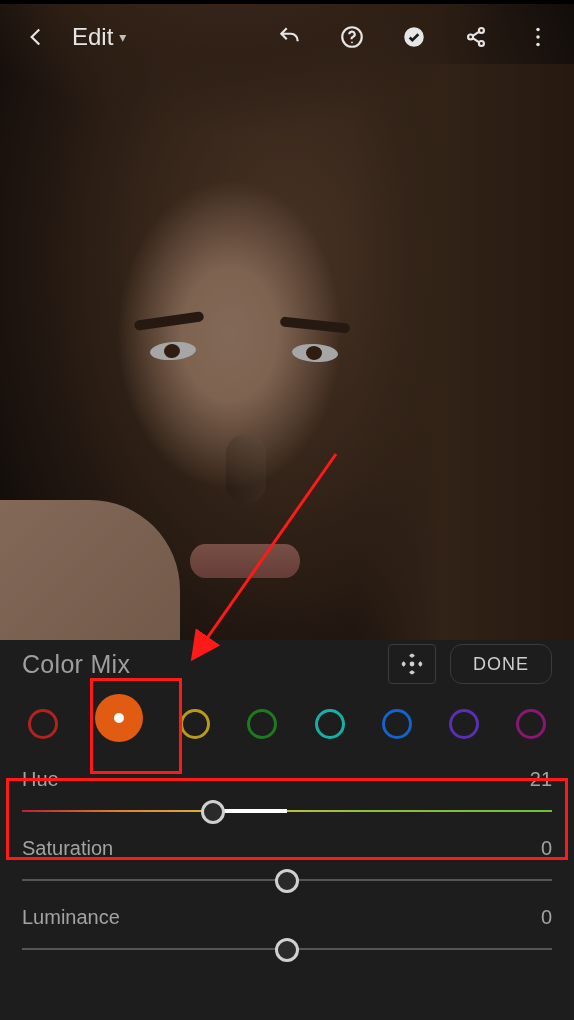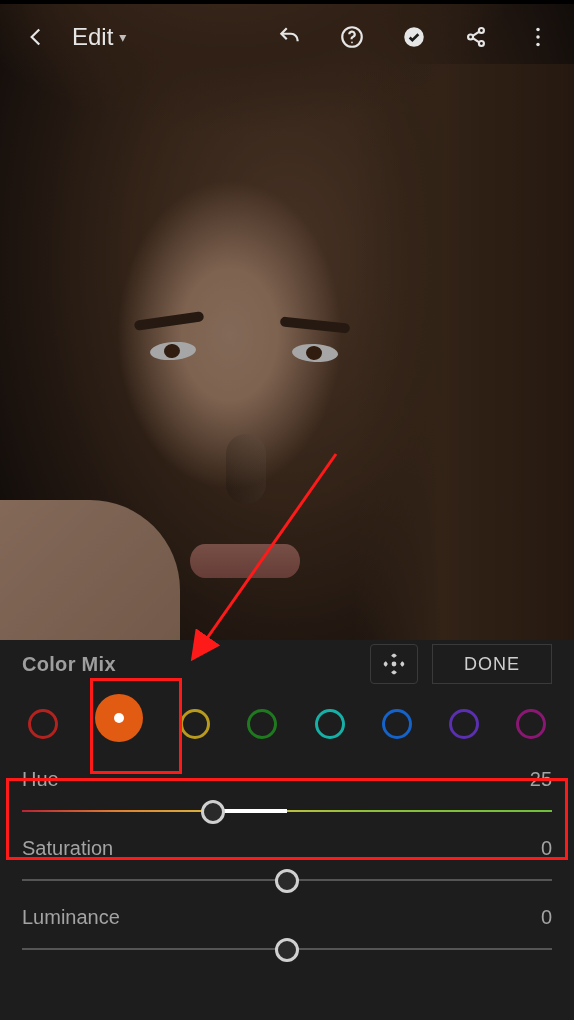--- a/index.html
+++ b/index.html
@@ -40,23 +40,23 @@
 
   
   .arrow{position:absolute;left:186px;top:440px;pointer-events:none;}
   .hl{position:absolute;border:3px solid #ff1a1a;pointer-events:none;}
   .hl.swatch{left:90px;top:674px;width:92px;height:96px;}
   .hl.slider{left:6px;top:774px;width:562px;height:82px;}
 
   
   .panel{position:absolute;left:0;top:636px;width:574px;height:384px;background:#1d1d1d;}
   .panel-head{display:flex;align-items:center;height:48px;padding:0 22px;gap:14px;}
-  .panel-title{color:#9e9e9e;font-size:20px;font-weight:700;letter-spacing:.3px;margin-right:auto;}
+  .panel-title{color:#9e9e9e;font-size:25px;font-weight:400;letter-spacing:.3px;margin-right:auto;}
   .move-btn{width:48px;height:40px;border:1px solid #3a3a3a;border-radius:4px;display:flex;align-items:center;justify-content:center;}
-  .done-btn{width:120px;height:40px;border:1px solid #3a3a3a;border-radius:0;color:#cfcfcf;display:flex;align-items:center;justify-content:center;font-size:18px;letter-spacing:1px;}
+  .done-btn{width:102px;height:40px;border:1px solid #3a3a3a;border-radius:12px;color:#cfcfcf;display:flex;align-items:center;justify-content:center;font-size:18px;letter-spacing:1px;}
 
   .swatches{display:flex;align-items:center;justify-content:space-between;padding:0 28px;height:72px;}
   .sw{width:30px;height:30px;border-radius:50%;border:3px solid;}
   .sw.sel{width:48px;height:48px;border:none;display:flex;align-items:center;justify-content:center;position:relative;top:-6px;}
   .sw.sel .dot{width:10px;height:10px;border-radius:50%;background:#fff;}
 
   .ctrl{padding:8px 22px 0 22px;}
   .ctrl-row{display:flex;justify-content:space-between;color:#a3a3a3;font-size:20px;font-weight:300;}
   .slider{position:relative;height:34px;margin-top:4px;}
   .track{position:absolute;left:0;right:0;top:15px;height:2px;background:#555;}
@@ -152,21 +152,21 @@
         <div class="sw" style="border-color: rgb(31, 122, 31);"></div>
         <div class="sw" style="border-color: rgb(23, 176, 166);"></div>
         <div class="sw" style="border-color: rgb(21, 98, 201);"></div>
         <div class="sw" style="border-color: rgb(90, 47, 176);"></div>
         <div class="sw" style="border-color: rgb(138, 24, 114);"></div>
       </div>
 
     <div class="ctrl">
       <div class="ctrl-row">
         <span>Hue</span>
-        <span>-25</span>
+        <span>-21</span>
       </div>
       <div class="slider">
         <div class="track hue"></div>
         <div class="fill" id="hue-fill" style="left: 190.8px; width: 74.2px;"></div>
         <div class="thumb" id="hue-thumb" style="left: 190.8px;"></div>
       </div>
     </div>
 
     <div class="ctrl">
       <div class="ctrl-row">

